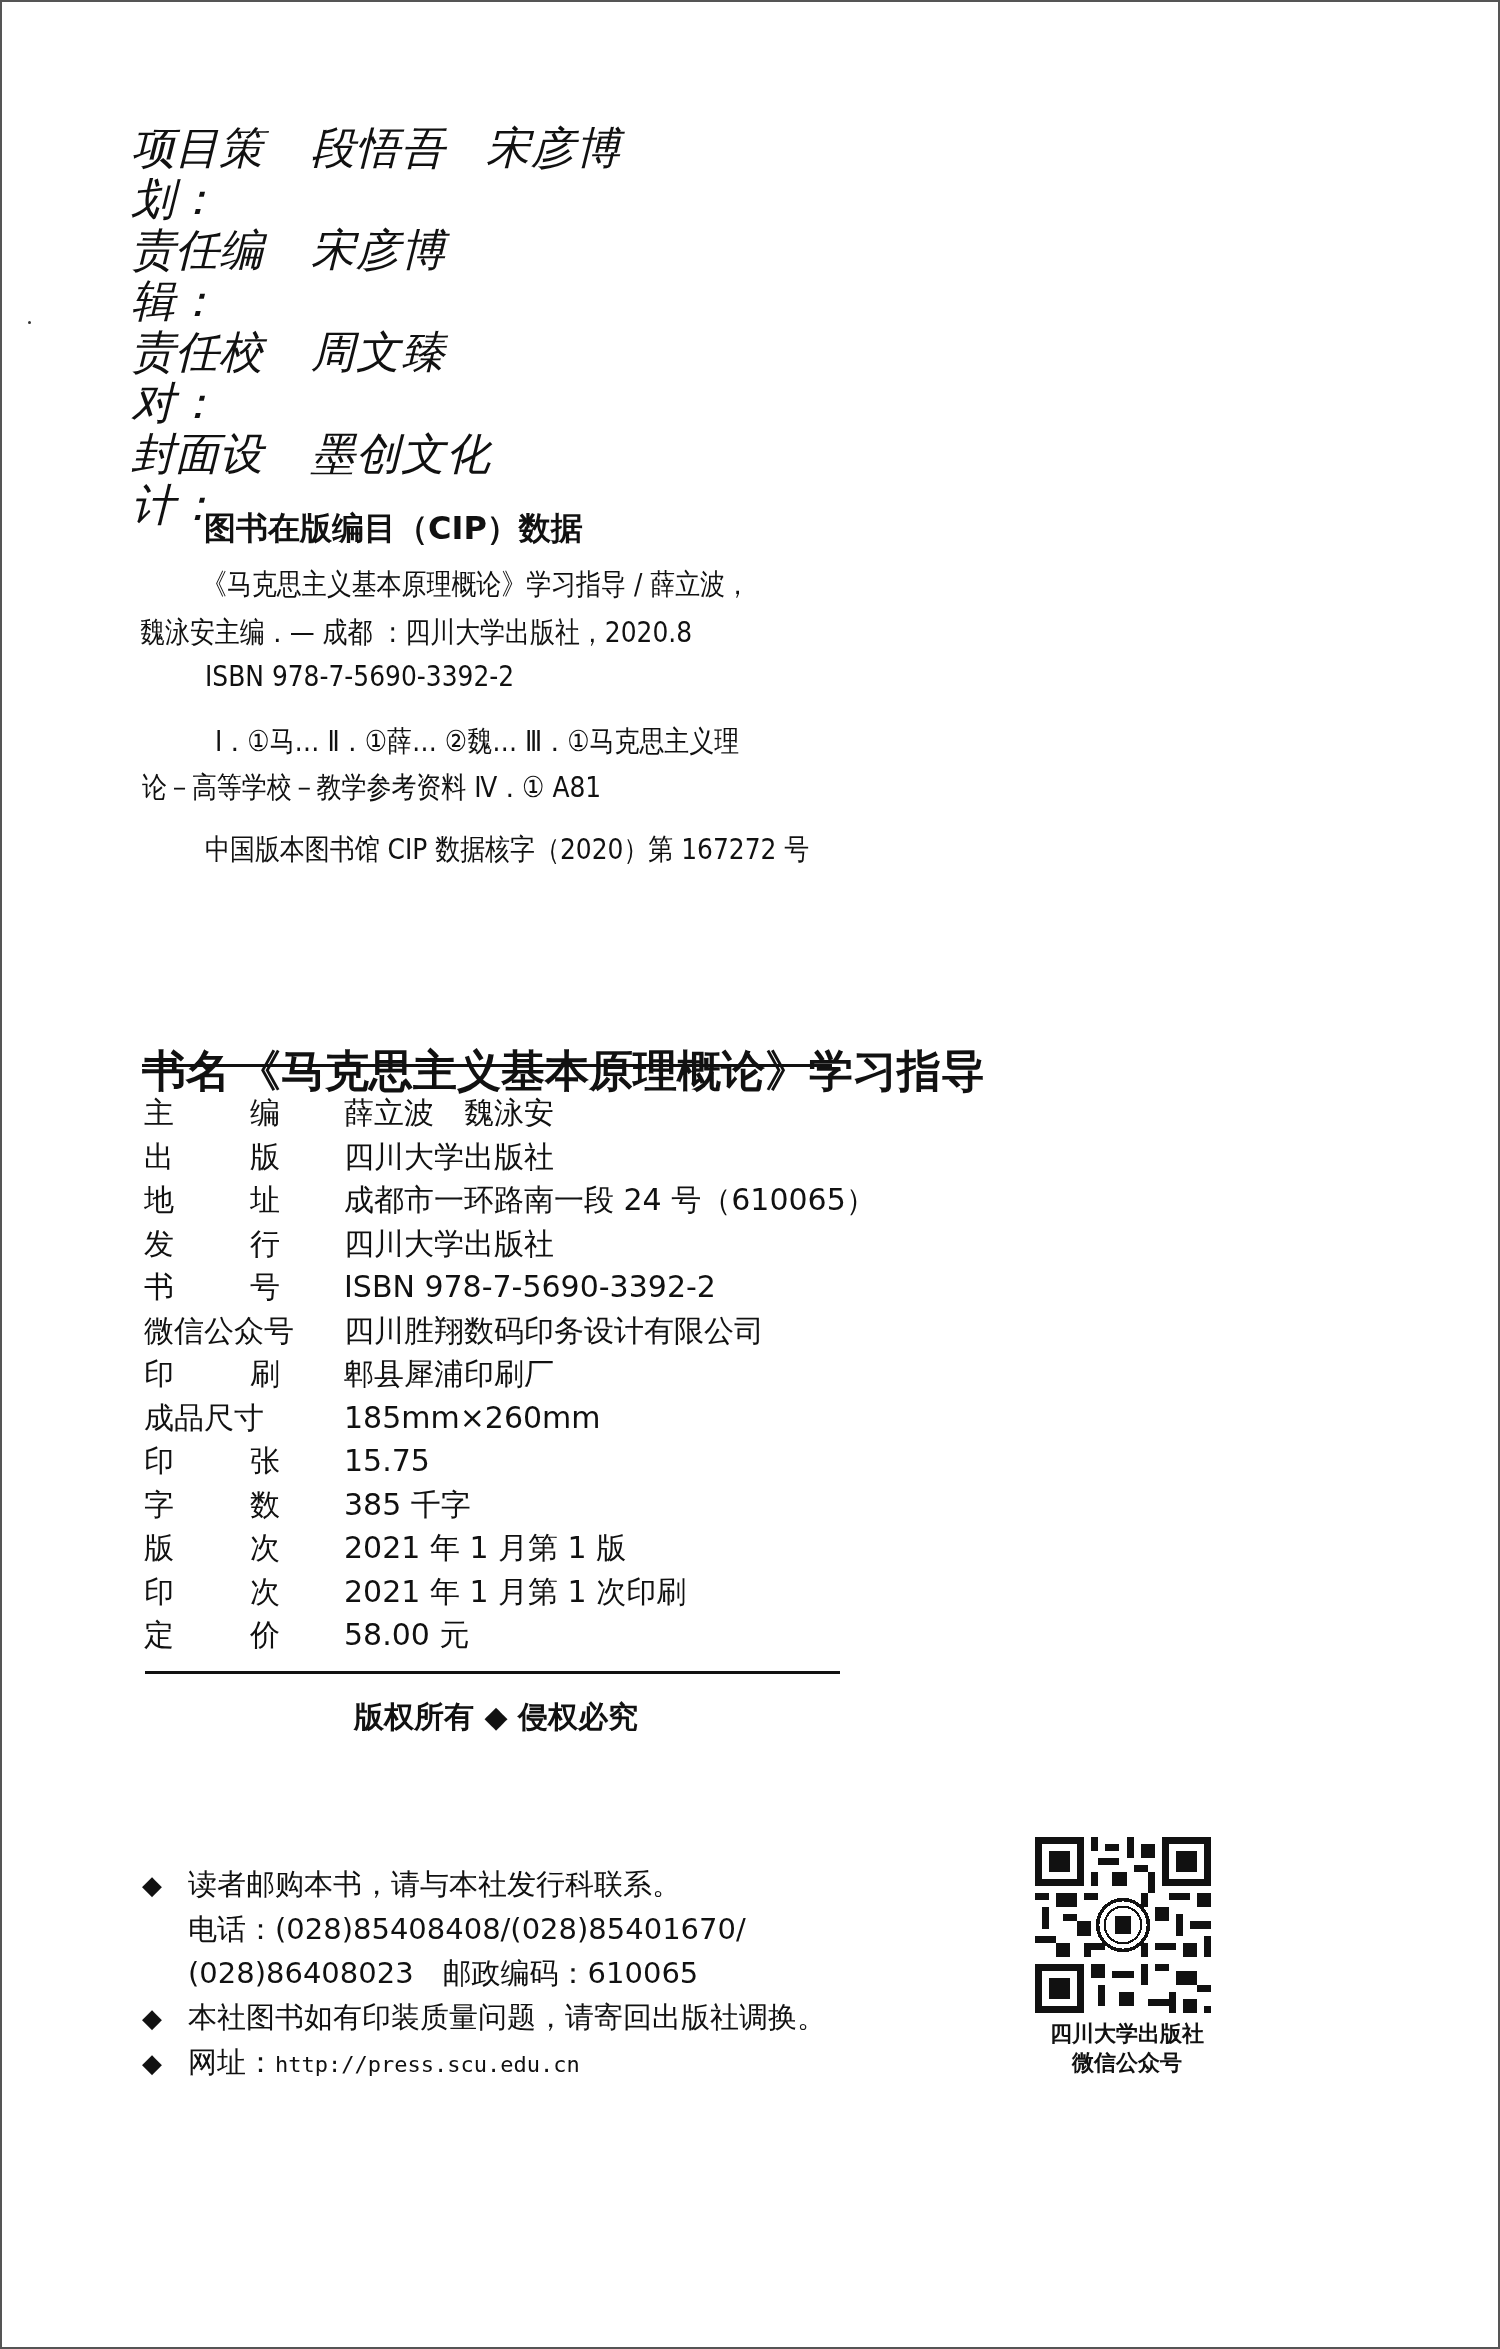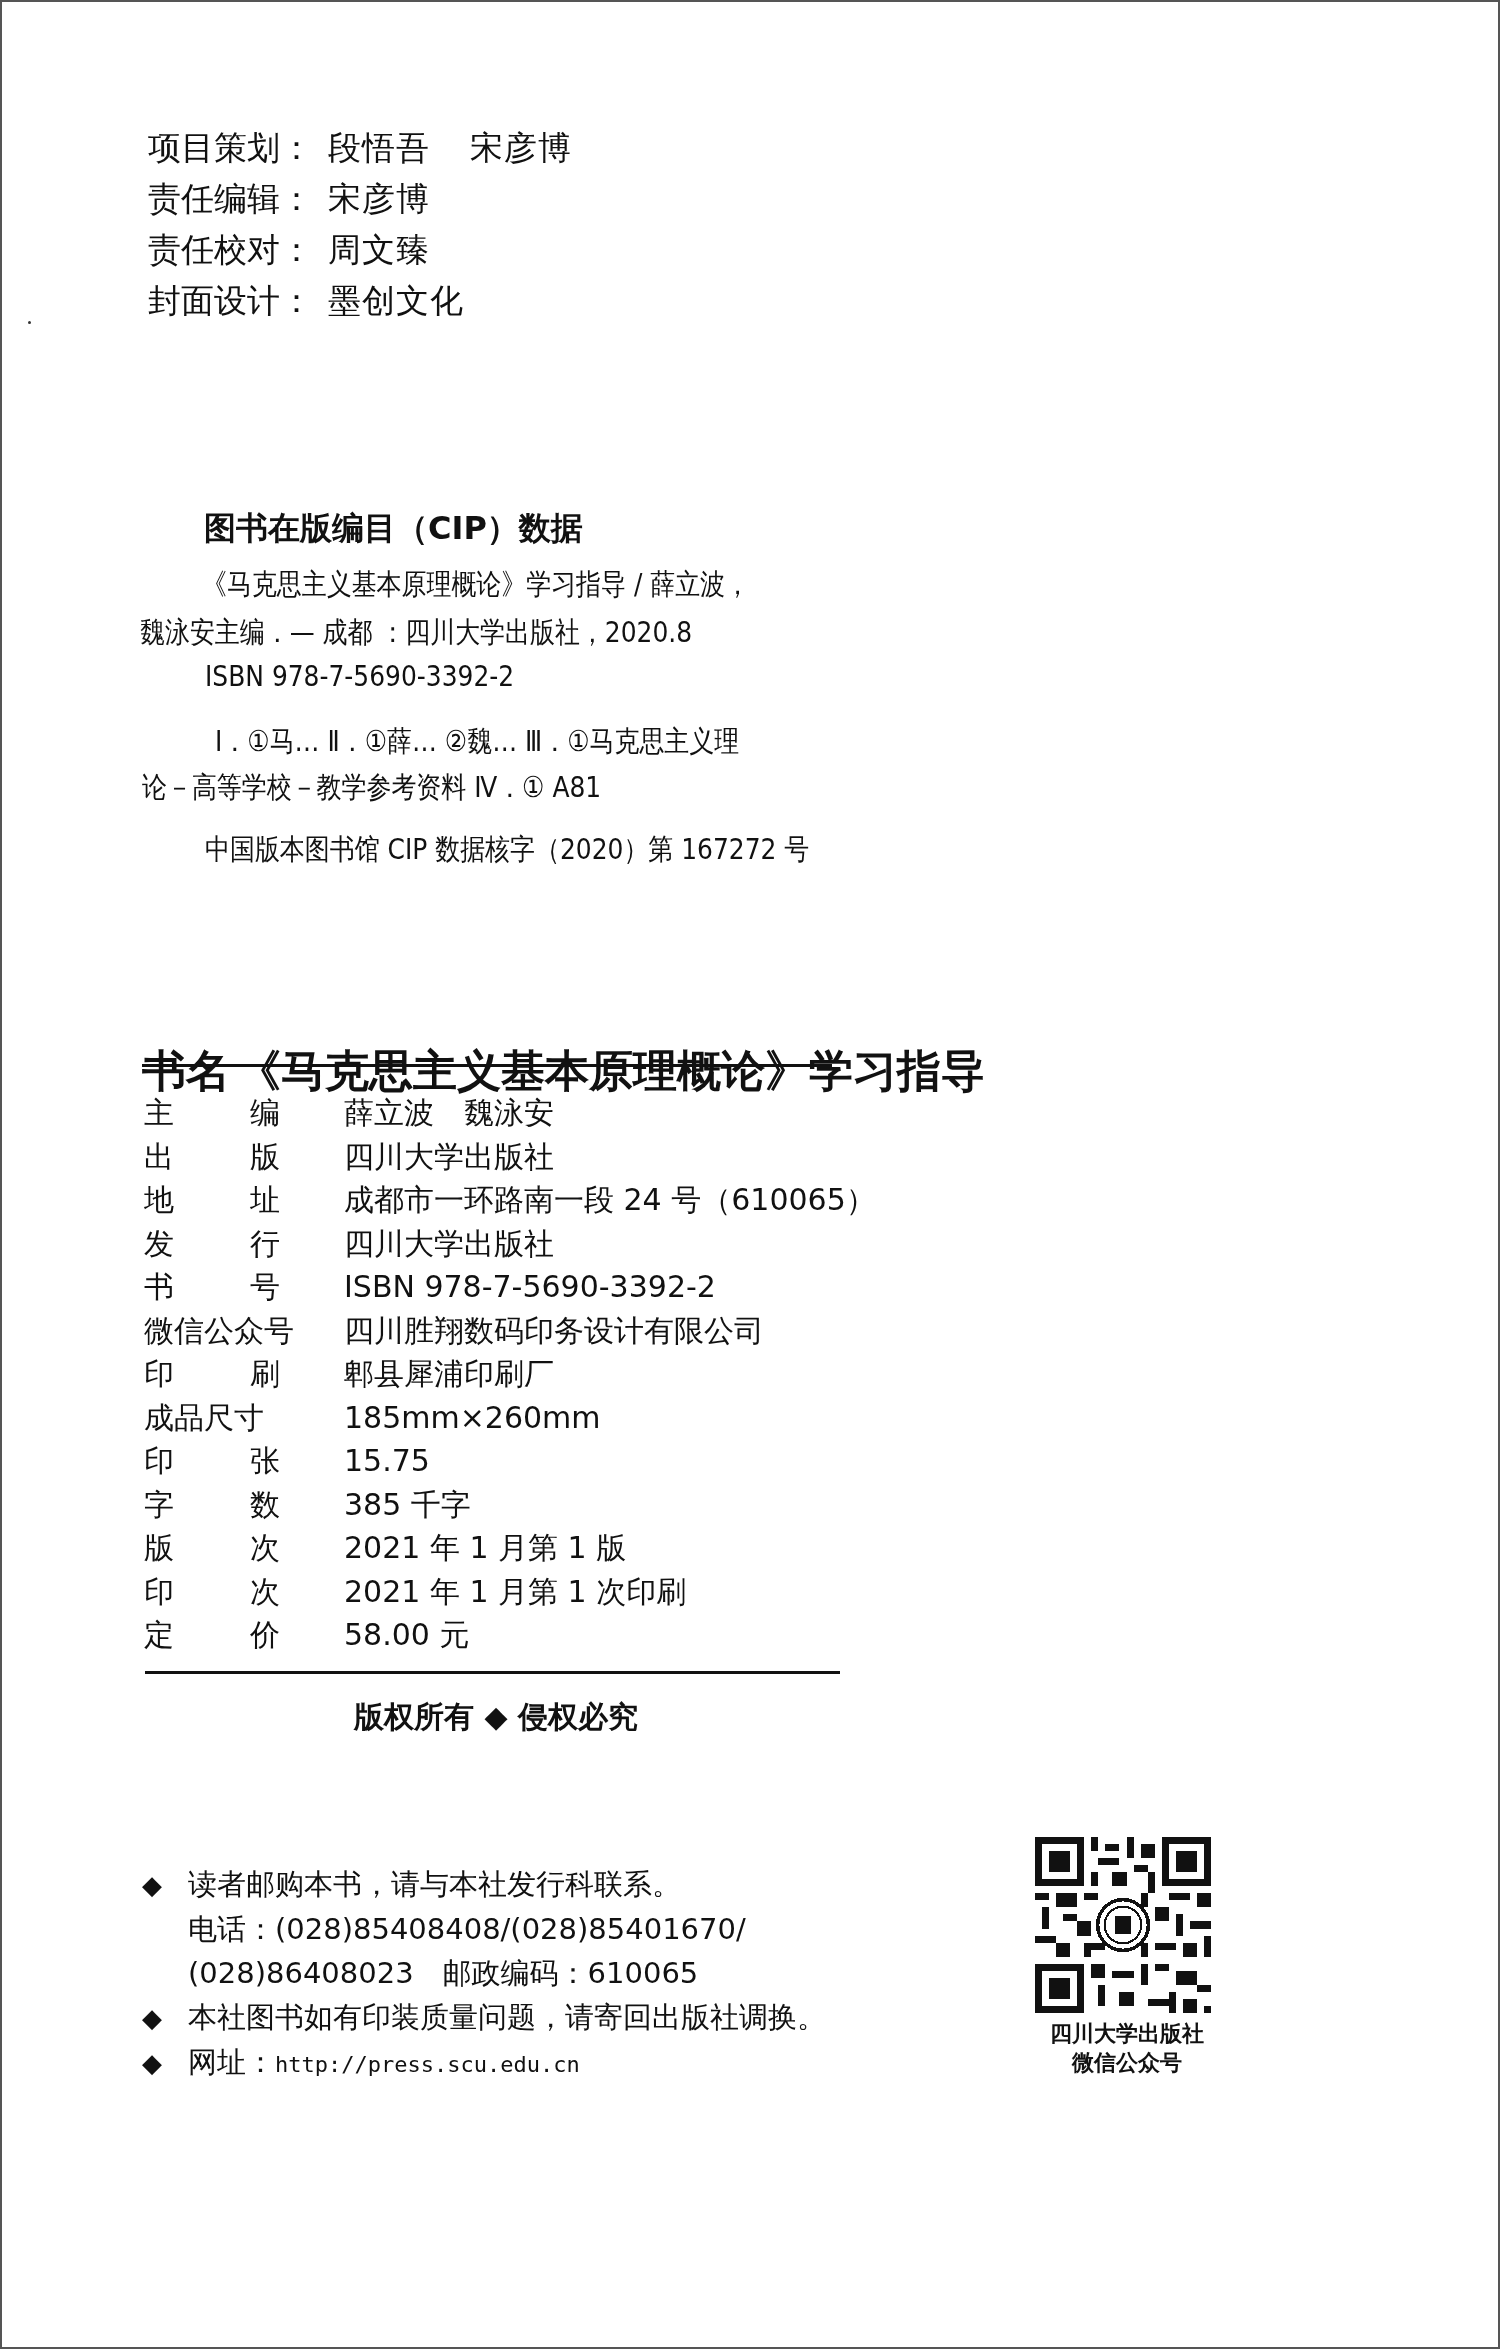--- a/index.html
+++ b/index.html
@@ -9,21 +9,21 @@
     color: #111111;
   }
   .page {
     position: absolute; left: 0; top: 0; width: 1496px; height: 2345px;
     border: 2px solid #555555; background: #ffffff;
   }
   .abs { position: absolute; white-space: nowrap; }
   .stray-dot { position: absolute; left: 26px; top: 319px; width: 3px; height: 3px; background: #333; border-radius: 50%; }
 
   
-  .credits { position: absolute; left: 146px; top: 120px; font-size: 33px; line-height: 51px; }
+  .credits { position: absolute; left: 129px; top: 120px; font-size: 44px; line-height: 51px; font-style: italic; }
   .credit-row { display: flex; }
   .credit-label { width: 180px; }
   .credit-value { letter-spacing: 1px; }
   .credit-value .gap { display: inline-block; width: 40px; }
 
   
   .cip-title { left: 202px; top: 505px; font-size: 32px; font-weight: bold; }
   .cip-line { font-size: 29px; font-family: "DejaVu Sans", sans-serif; transform: scaleX(0.86); transform-origin: left top; }
 
   

